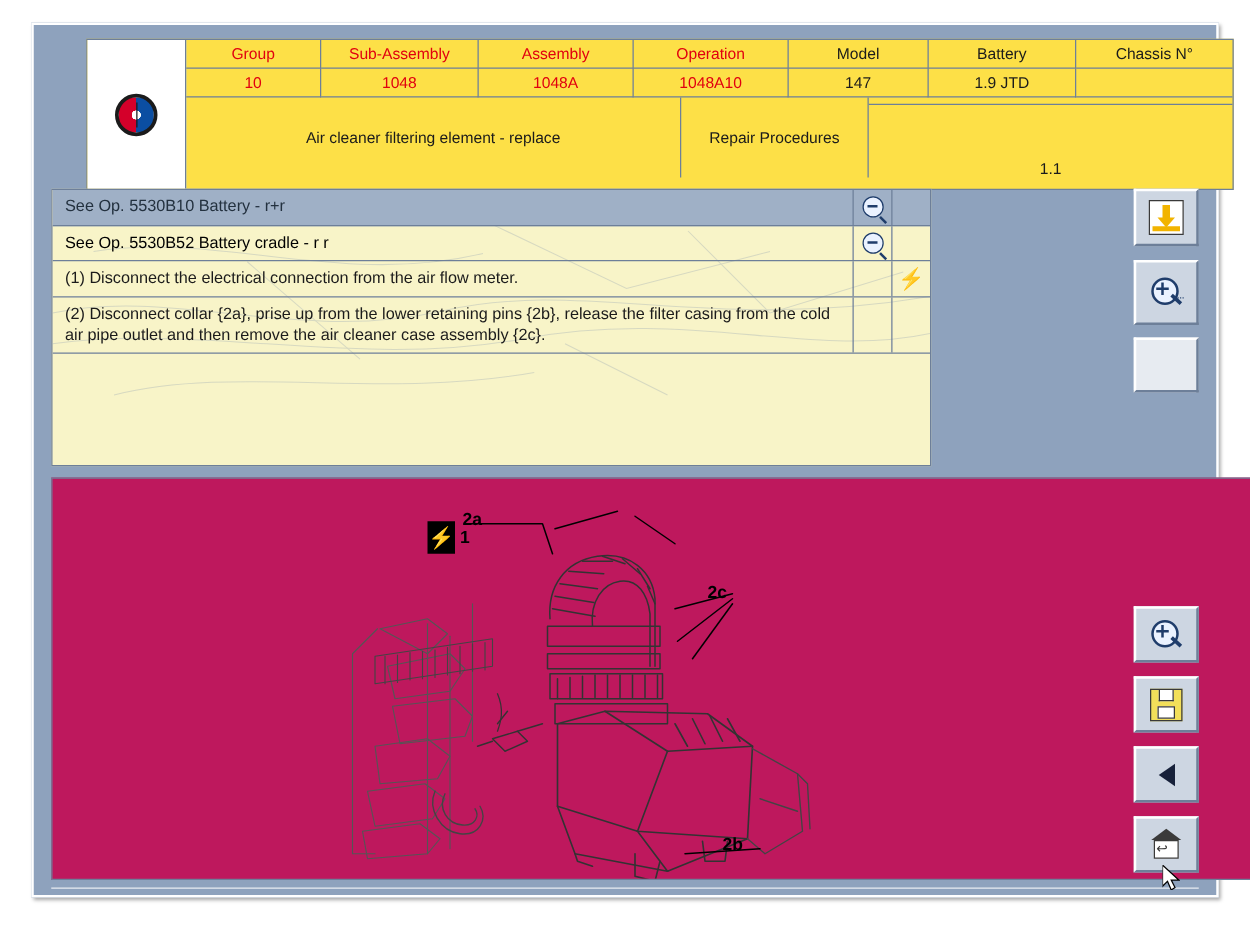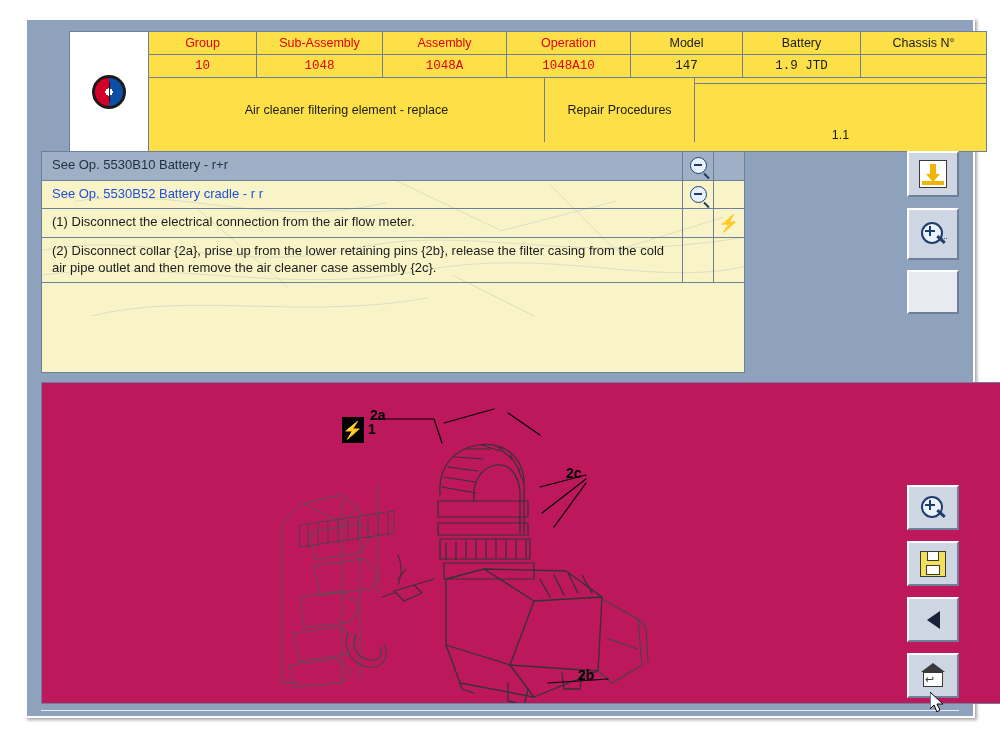--- a/index.html
+++ b/index.html
@@ -72,21 +72,21 @@
   .htable {
     flex: 1 1 auto;
     display: flex;
     flex-direction: column;
   }
   .hrow {
     display: flex;
     flex: 0 0 auto;
   }
   .hrow.r1 { height: 23px; }
-  .hrow.r2 { height: 23px; font-family: Liberation Mono, monospace; }
+  .hrow.r2 { height: 23px; }
   .hrow.r3 { height: 64px; }
   .hcell {
     border-right: 1px solid #6d7f99;
     border-bottom: 1px solid #6d7f99;
     display: flex;
     align-items: center;
     justify-content: center;
     font-size: 12.5px;
     color: #1b1b1b;
     box-sizing: border-box;
@@ -151,21 +151,21 @@
     min-height: 26px;
     box-sizing: border-box;
   }
   .srow .txt {
     flex: 1 1 auto;
     padding: 5px 10px 6px 10px;
     font-size: 13px;
     line-height: 1.28;
     color: #1b1b1b;
   }
-  .srow.ref .txt { color: #1d4ed8; }
+  .srow.ref .txt { color: #000000; }
   .srow .col-z {
     width: 30px;
     flex: 0 0 30px;
     border-left: 1px solid #6d7f99;
     display: flex;
     align-items: center;
     justify-content: center;
   }
   .srow .col-b {
     width: 30px;

